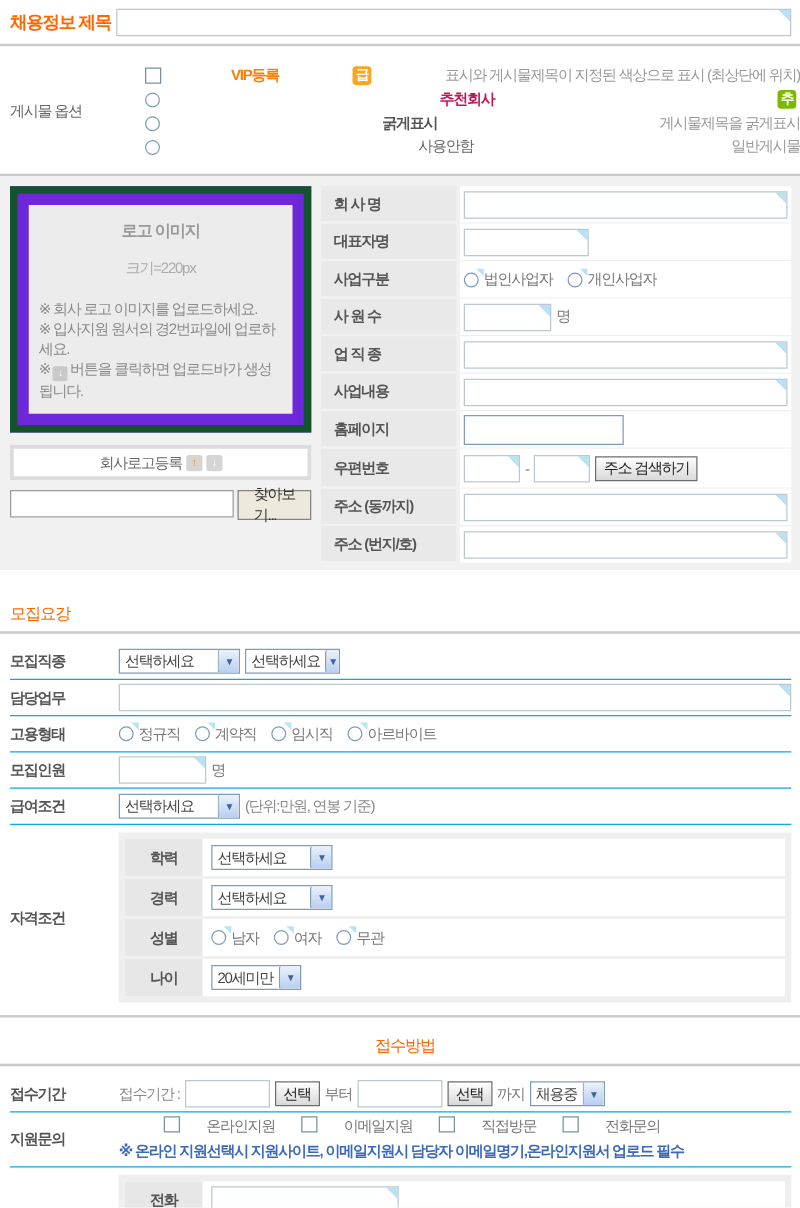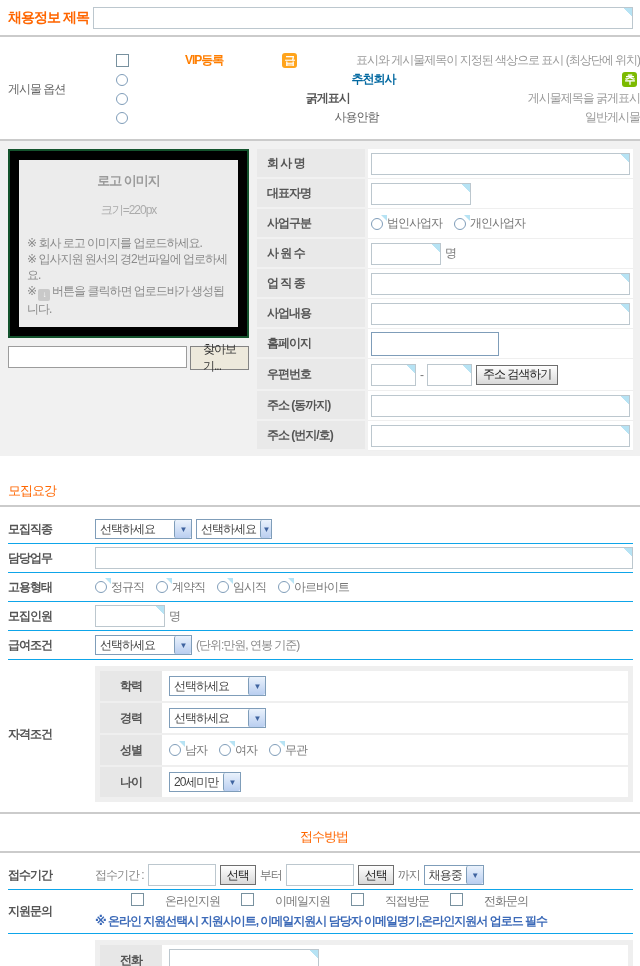--- a/index.html
+++ b/index.html
@@ -55,29 +55,29 @@
   }
   .badge.orange { background:#FFA41C; }
   .badge.green { background:#7CBA00; }
 
   
   .options { display:flex; padding:14px 0 12px 8px; }
   .options-label { width:108px; display:flex; align-items:center; color:#666; letter-spacing:-1px; }
   .option-list { flex:1; }
   .option-row { display:flex; align-items:center; height:19px; gap:4px; color:#999; letter-spacing:-1px;justify-content:space-between; }
   .opt-vip { color:#FF7E00; font-weight:bold; }
-  .opt-rec { color:#0369a1; font-weight:bold; }
+  .opt-rec { color:#be185d; font-weight:bold; }
   .opt-bold { color:#555; font-weight:bold; }
   .opt-none { color:#666; }
   .opt-desc { color:#999; }
 
   
   .company-band { background:#F1F1F1; display:flex; gap:8px; padding:8px 7px 5px 8px; }
   .company-left { width:241px; flex:none; }
-  .logo-box { background:#000000; border:2px solid #14532d; padding:9px; }
+  .logo-box { background:#6d28d9; border:6px solid #14532d; padding:9px; }
   .logo-panel { background:#ECECEC; padding:12px 8px 10px; min-height:156px; color:#888; letter-spacing:-1px; }
   .logo-title { text-align:center; font-weight:bold; color:#9A9A9A; font-size:13px; }
   .logo-size { text-align:center; color:#ABABAB; margin:12px 0 16px; }
   .logo-note { line-height:16px; color:#8A8A8A; }
   .mini-btn {
     display:inline-flex; align-items:center; justify-content:center;
     width:12px; height:12px; background:#C9C9C9; border-radius:2px;
     color:#fff; font-size:8px; font-weight:bold; vertical-align:-2px; margin:0 2px;
   }
   .logo-register {
@@ -175,20 +175,25 @@
 <div class="company-band">
   <div class="company-left">
     <div class="logo-box">
       <div class="logo-panel">
         <div class="logo-title">로고 이미지</div>
         <div class="logo-size">크기=220px</div>
         <div class="logo-note">※ 회사 로고 이미지를 업로드하세요.</div>
         <div class="logo-note">※ 입사지원 원서의 경2번파일에 업로하세요.</div>
         <div class="logo-note"><span>※</span><span class="mini-btn">↓</span><span>버튼을 클릭하면 업로드바가 생성됩니다.</span></div>
       </div>
+    </div>
+    <div class="logo-register">
+      <span>회사로고등록</span>
+      <span class="arrow-sq up">↑</span>
+      <span class="arrow-sq down">↓</span>
     </div>
     <div class="file-row">
       <input class="file-input" style="">
       <span class="btn-browse">찾아보기...</span>
     </div>
   </div>
 
   <div class="ctable">
     <div class="crow">
       <div class="clabel">회 사 명</div>

